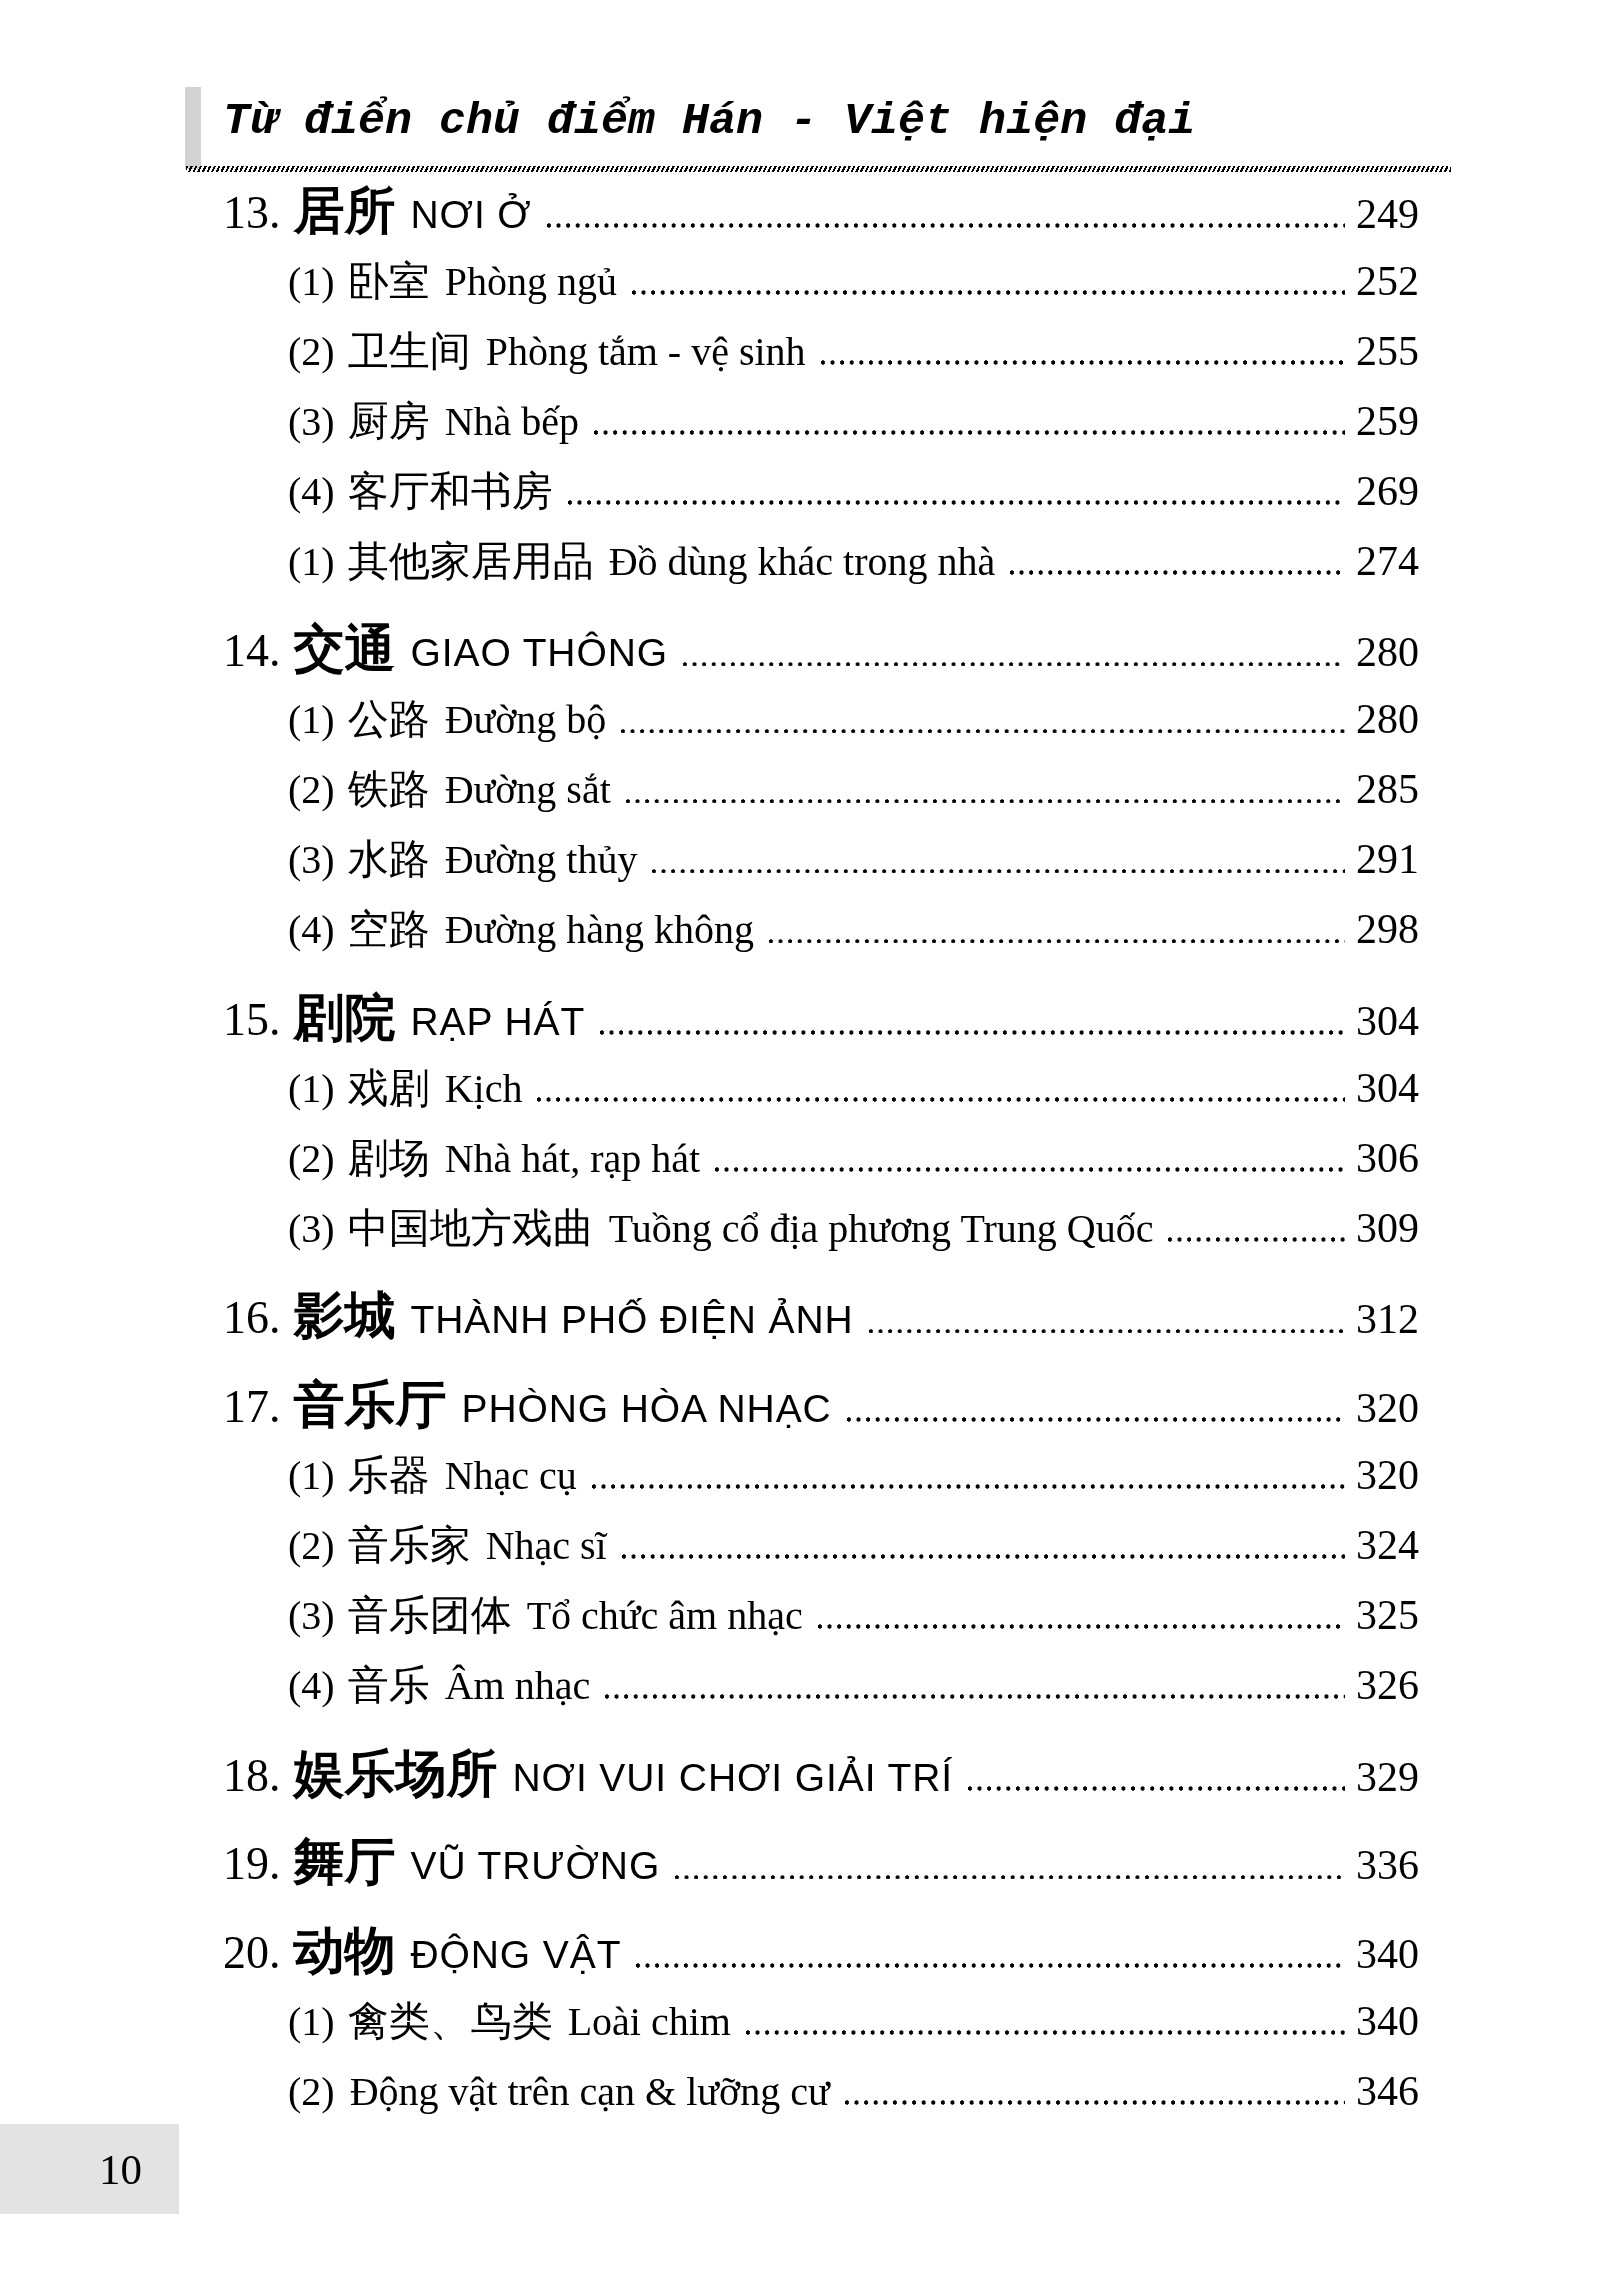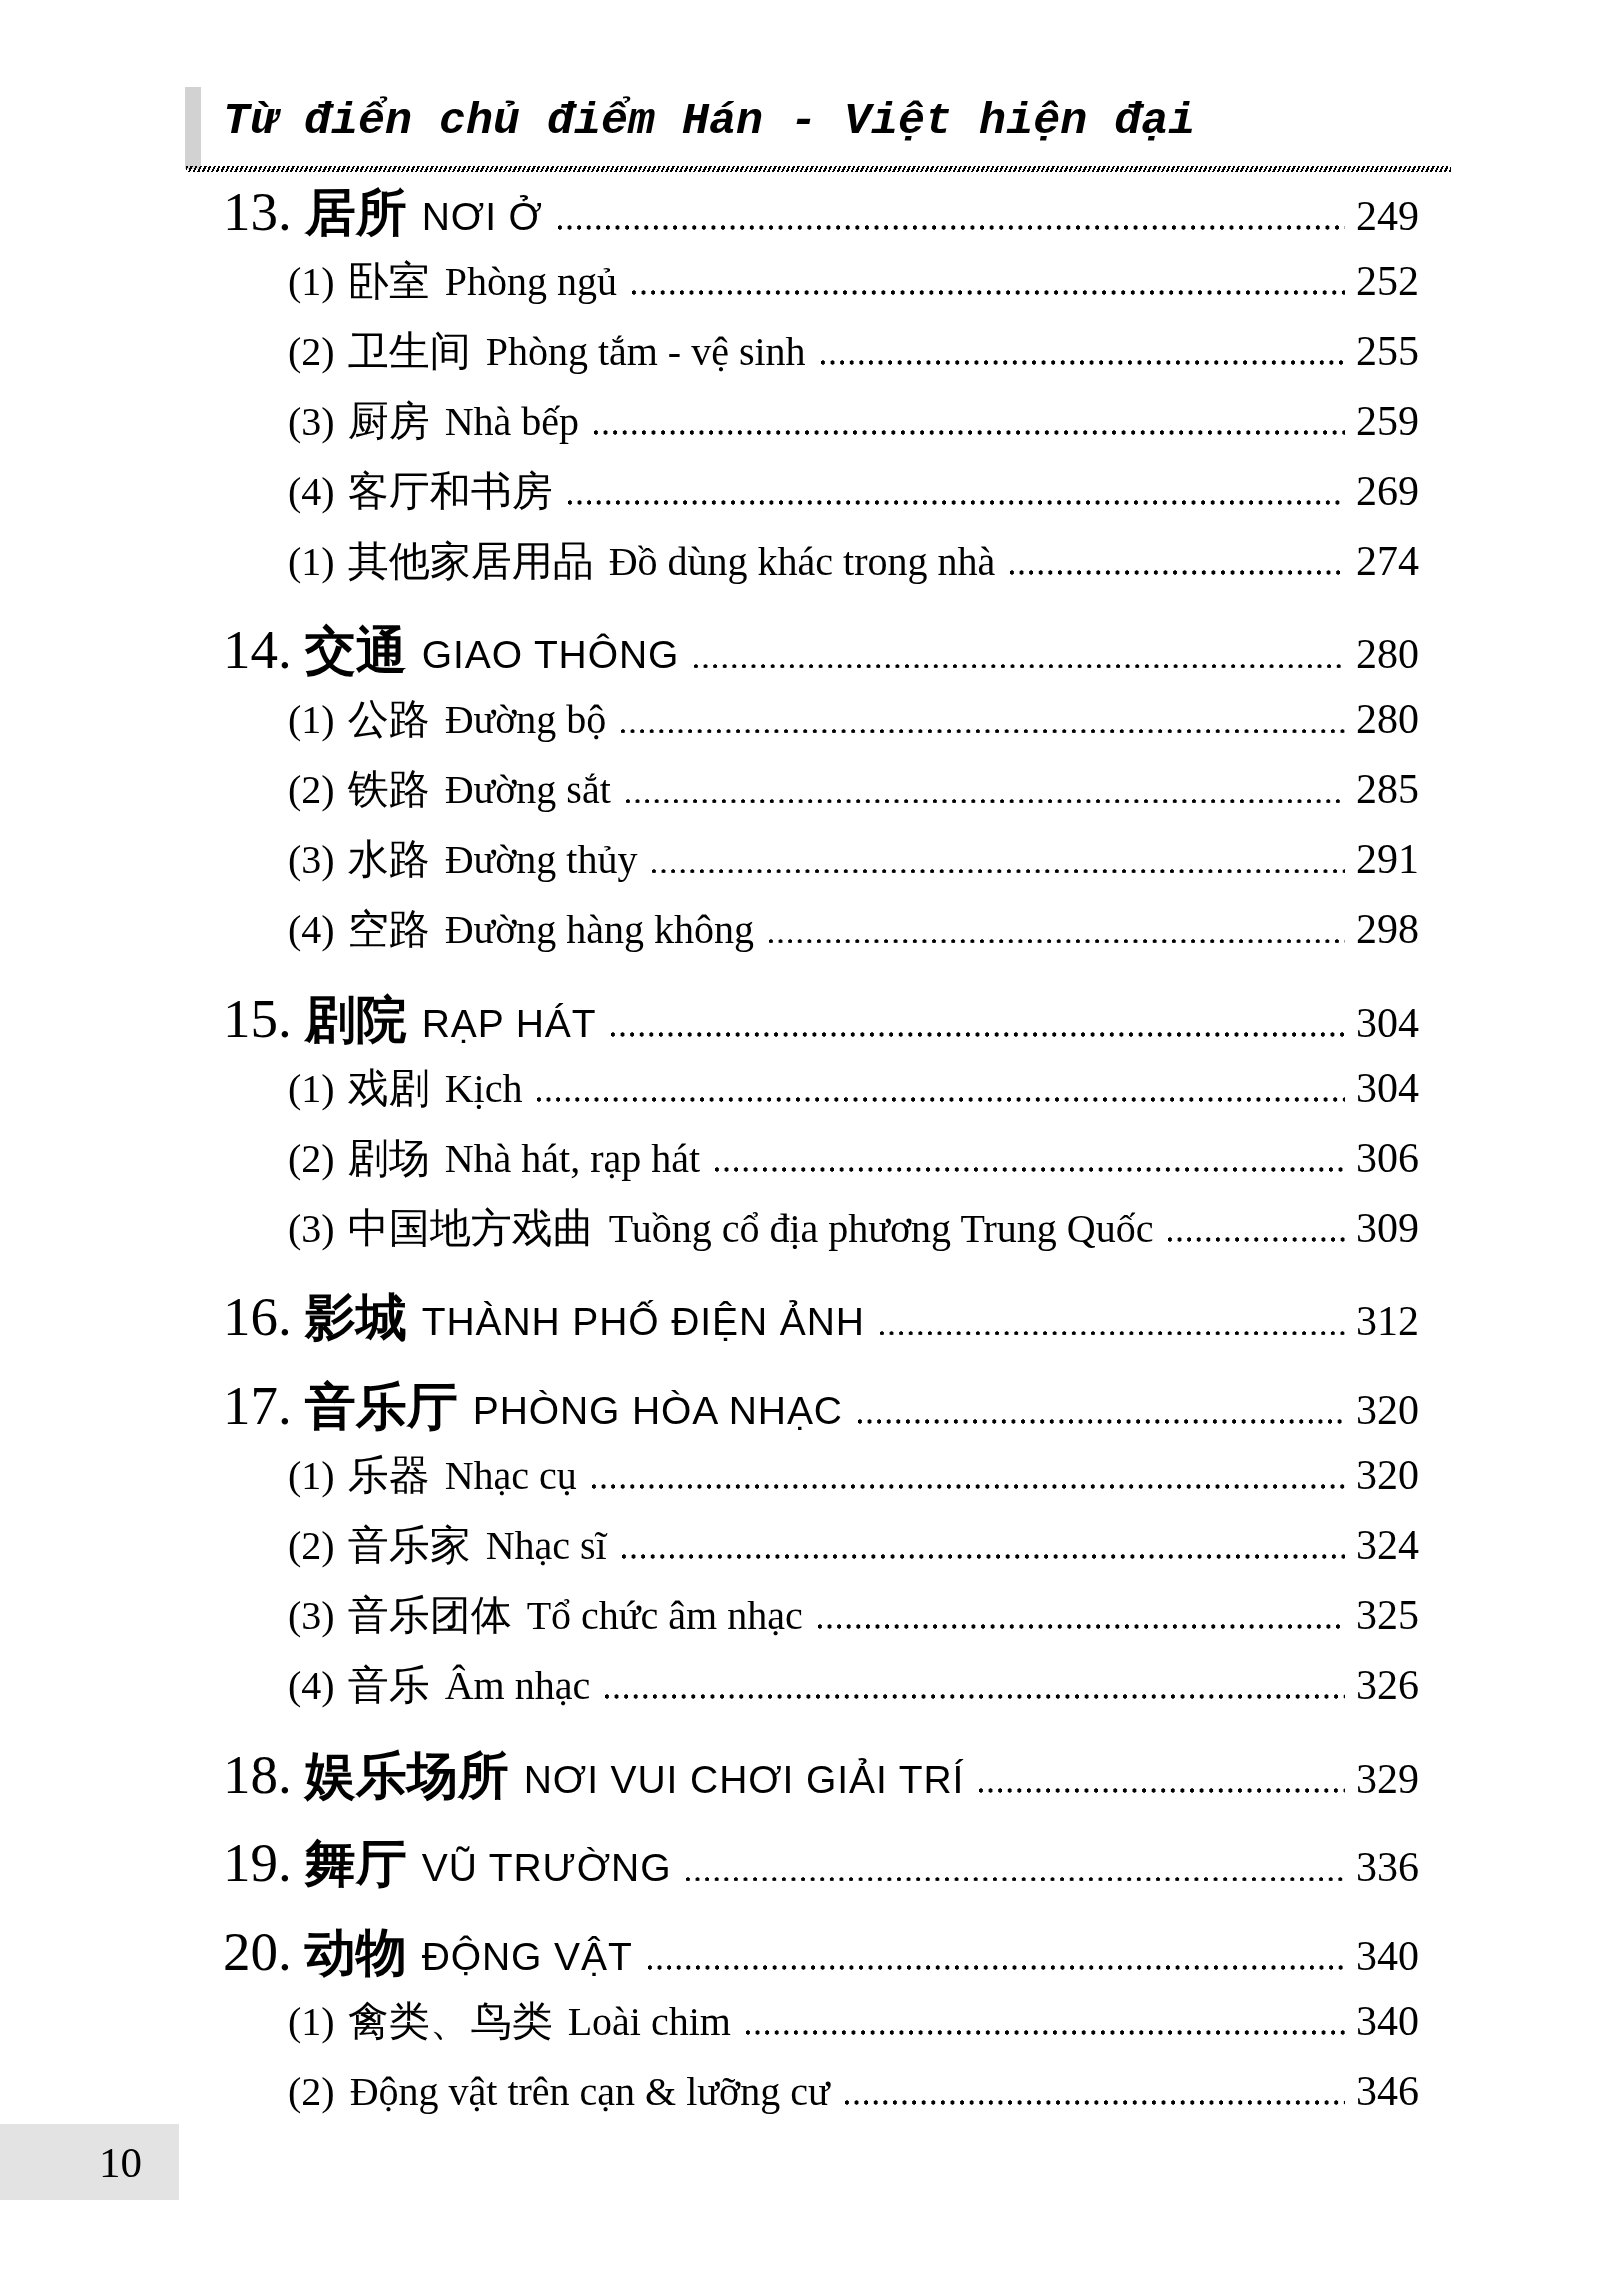--- a/index.html
+++ b/index.html
@@ -34,21 +34,21 @@
   .row{
     display:flex;align-items:baseline;
     height:70px;
     padding-right:191px;
     box-sizing:border-box;
   }
   .row.chapter{padding-left:223px;margin-top:18.6px;}
   .row.sub{padding-left:288px;}
 
   .num{line-height:70px;white-space:nowrap;}
-  .chapter .num{font-size:55px;}
+  .chapter .num{font-size:46px;}
   .sub .num{font-size:40px;}
 
   .zh{margin-left:13px;white-space:nowrap;font-family:"Liberation Serif","DejaVu Serif",serif;}
   .chapter .zh{font-size:51px;font-weight:600;}
   .sub .zh{font-size:41px;}
 
   .vi{margin-left:15px;white-space:nowrap;}
   .chapter .vi{
     font-family:"Liberation Sans","DejaVu Sans",sans-serif;
     font-size:39px;letter-spacing:0.9px;font-weight:400;
@@ -61,21 +61,21 @@
     margin:0 11px 0 15px;
     background-image:radial-gradient(circle at 2px 2.3px,#000 1.8px,transparent 2.2px);
     background-size:9.6px 4.6px;
     background-repeat:repeat-x;
     background-position:left bottom;
   }
   .pagenum{font-size:42px;white-space:nowrap;}
 
   
   .footer-box{
-    position:absolute;left:0;top:2124px;width:179px;height:76px;
+    position:absolute;left:0;top:2124px;width:179px;height:90px;
     background:#e3e3e3;
     display:flex;align-items:center;justify-content:flex-end;
     padding-right:37px;box-sizing:border-box;
   }
   .footer-box .folio{font-size:43px;}
 </style>
 </head>
 <body>
 
 <div class="page">

